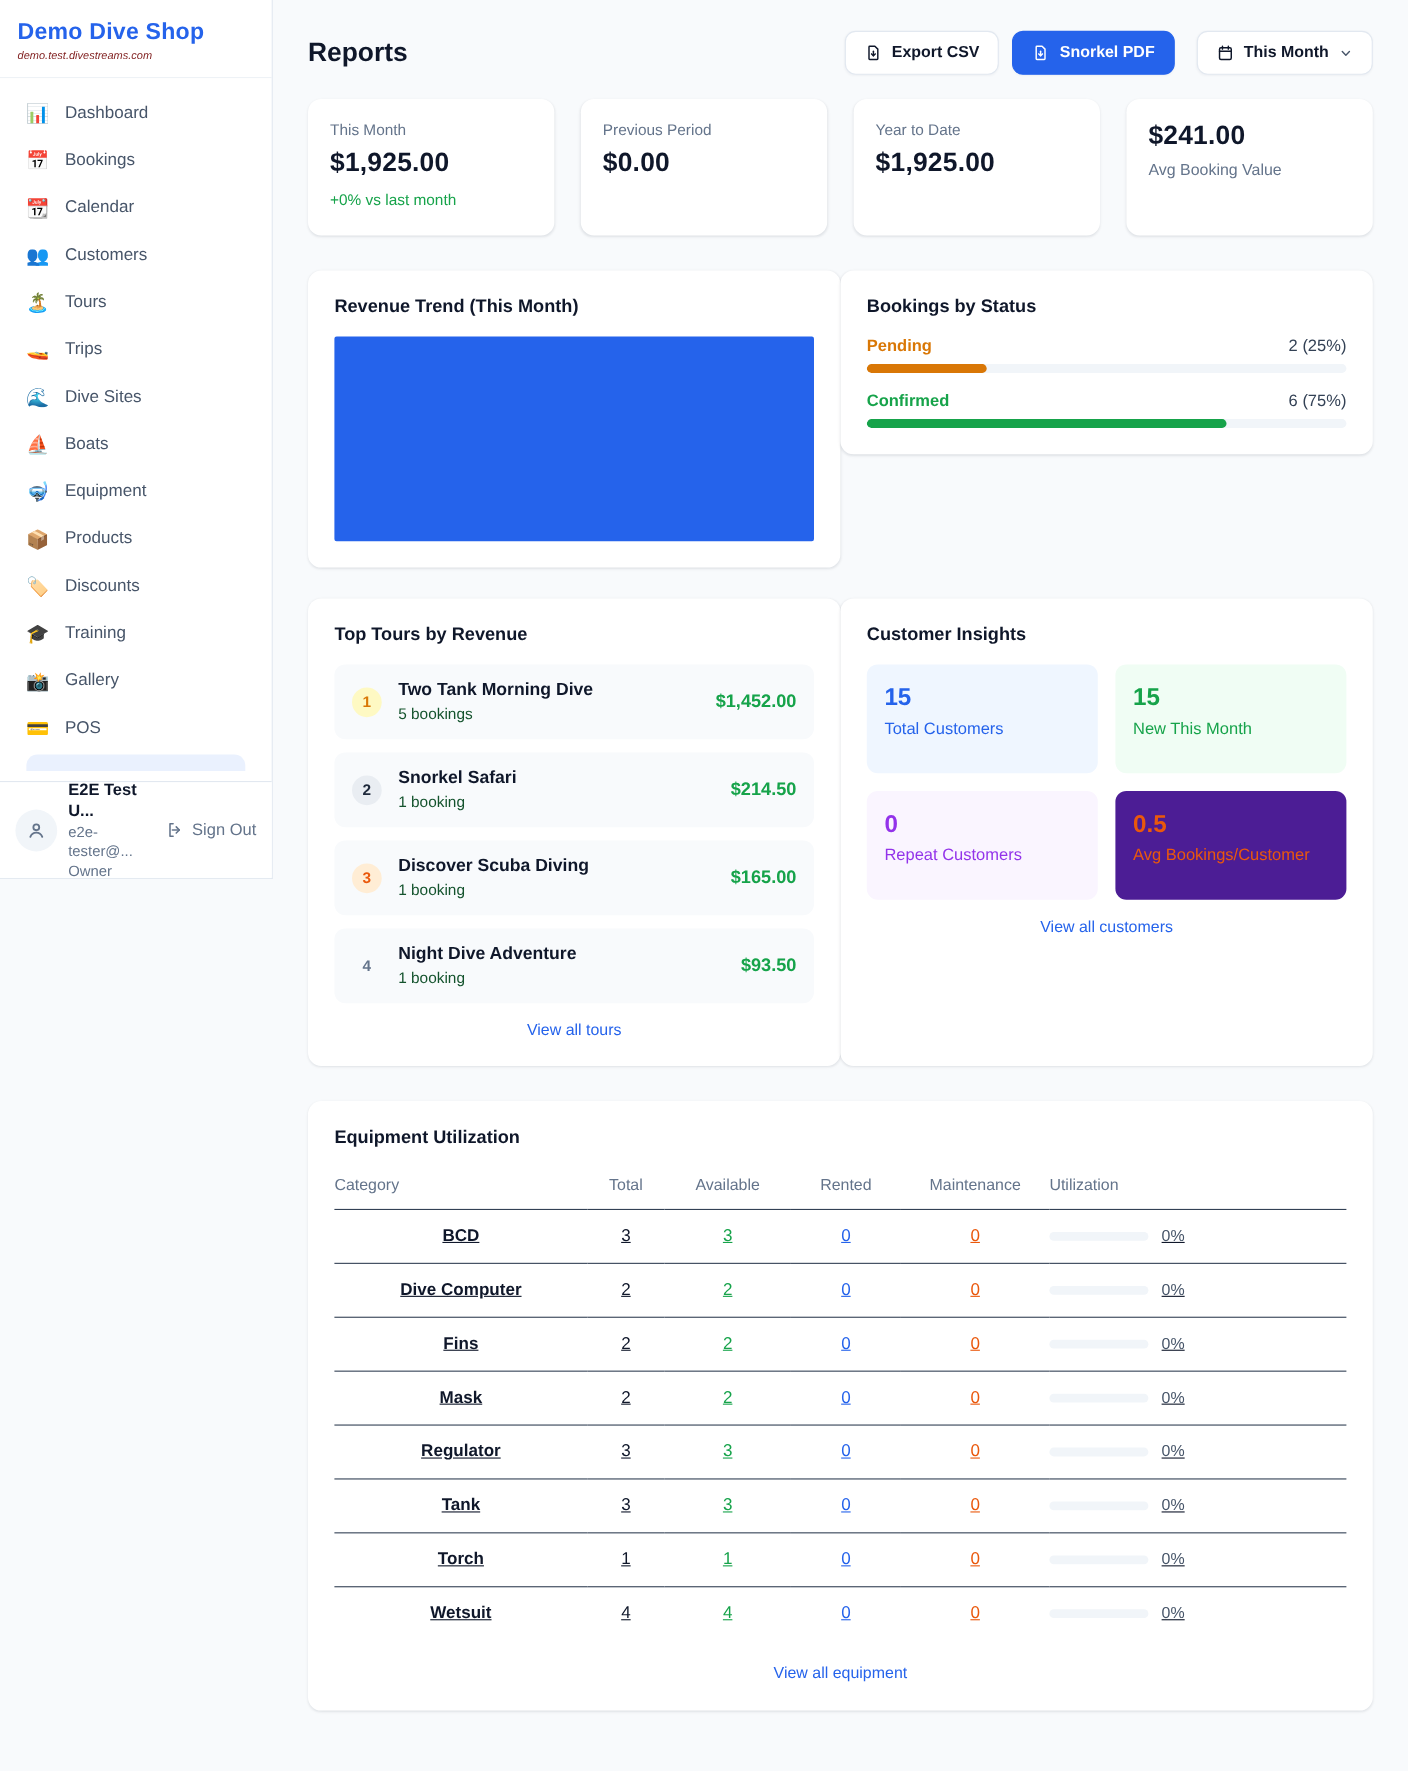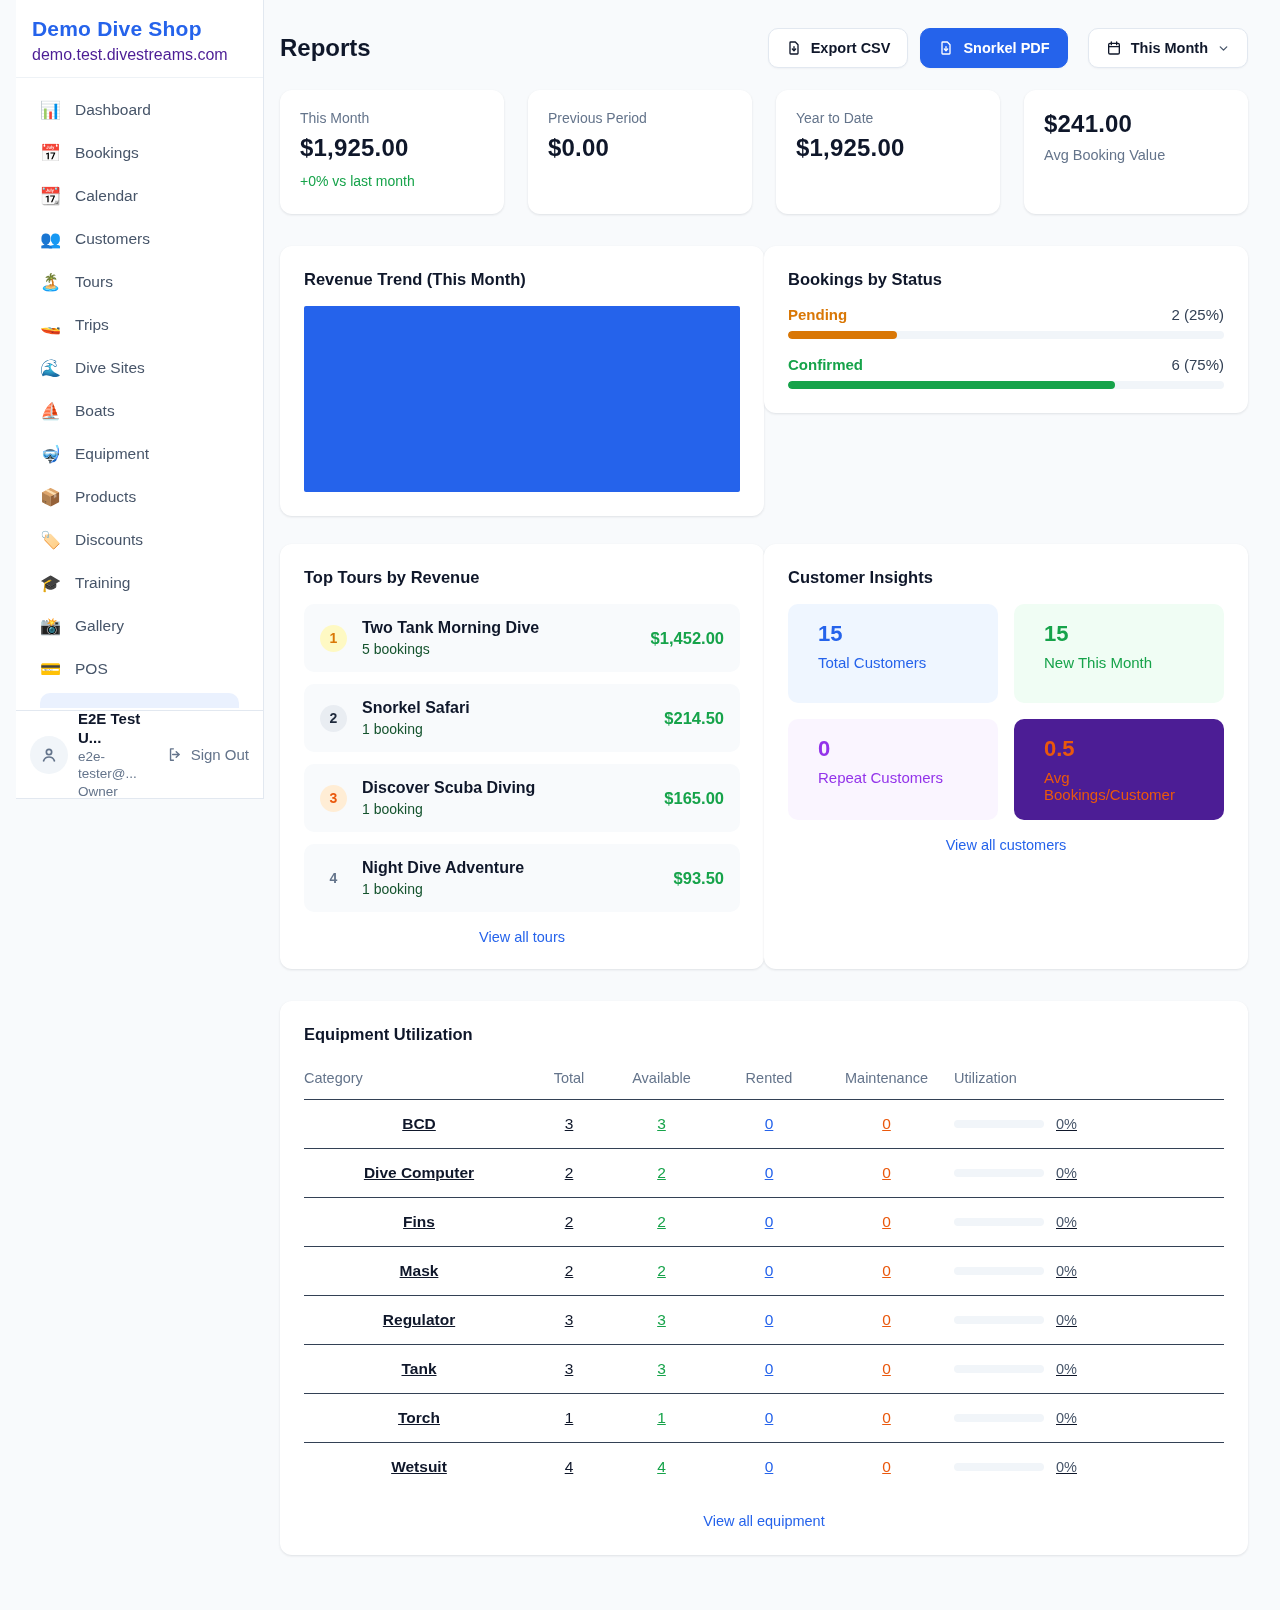--- a/index.html
+++ b/index.html
@@ -3,26 +3,26 @@
 <meta charset="utf-8">
 <style>
   * { box-sizing: border-box; margin: 0; padding: 0; }
   html,body { width:1280px; height:1610px; }
   body {
     font-family: "Liberation Sans", sans-serif;
     background:#f8fafc; color:#0f172a; position:relative; overflow:hidden;
   }
   
   .sidebar {
-    position:absolute; left:16px; top:0; width:248px; height:799px;
+    position:absolute; left:0; top:0; width:248px; height:799px;
     background:#ffffff; border-right:1px solid #e2e8f0; border-bottom:1px solid #e2e8f0;
   }
   .sidebar-header { padding:17px 16px 13px; border-bottom:1px solid #eef2f6; }
   .shop-name { color:#2563eb; font-size:21px; font-weight:bold; letter-spacing:.2px; }
-  .shop-domain { color:#4c1d95; font-size:16px; margin-top:5px; }
+  .shop-domain { color:#7f1d1d; font-size:10px; margin-top:5px;font-style:italic; }
   .nav { padding:13px 12px 0; }
   .nav-item {
     display:flex; align-items:center; gap:13px; height:38px; padding:0 12px;
     margin-bottom:5px; border-radius:8px; color:#475569; font-size:15.5px; cursor:pointer;
   }
   .nav-emoji { width:22px; font-size:17px; text-align:center; flex:0 0 22px; }
   .partial-selected { margin:0 24px 0; height:15px; background:#eaf1fe; border-radius:10px 10px 0 0; }
   .user-area {
     position:absolute; bottom:0; left:0; right:0; height:88px; border-top:1px solid #e2e8f0;
     display:flex; align-items:center; padding:0 14px; gap:10px; background:#fff;
@@ -80,21 +80,21 @@
   .rank-badge.rank-1 { background:#fef9c3; color:#d97706; }
   .rank-badge.rank-2 { background:#e9edf2; color:#1e293b; }
   .rank-badge.rank-3 { background:#ffedd5; color:#ea580c; }
   .tour-info { flex:1; min-width:0; }
   .tour-name { font-size:16px; font-weight:bold; color:#0f172a; }
   .tour-bookings { font-size:14px; color:#14532d; margin-top:4px; }
   .tour-amount { font-size:16.5px; font-weight:bold; color:#16a34a; white-space:nowrap; }
   .view-all { display:block; text-align:center; color:#2563eb; font-size:14.5px; margin-top:17px; text-decoration:none; cursor:pointer; }
   
   .tiles-grid { display:grid; grid-template-columns:1fr 1fr; gap:16px; margin-top:17px; }
-  .tile { border-radius:10px; padding:17px 30px; min-height:99px; }
+  .tile { border-radius:10px; padding:17px 16px; min-height:99px; }
   .tile-value { font-size:22px; font-weight:bold; }
   .tile-label { font-size:15px; margin-top:7px; }
   .tile.scheme-blue   { background:#eff6ff; } .tile.scheme-blue .tile-value, .tile.scheme-blue .tile-label { color:#2563eb; }
   .tile.scheme-green  { background:#f0fdf4; } .tile.scheme-green .tile-value, .tile.scheme-green .tile-label { color:#16a34a; }
   .tile.scheme-purple { background:#faf5ff; } .tile.scheme-purple .tile-value { color:#9333ea; } .tile.scheme-purple .tile-label { color:#9333ea; }
   .tile.scheme-orange { background:#4c1d95; } .tile.scheme-orange .tile-value { color:#ea580c; } .tile.scheme-orange .tile-label { color:#ea580c; }
   
   .equipment-card { margin-top:32px; padding:24px 24px 26px; }
   table.equip { width:100%; border-collapse:collapse; margin-top:16px; }
   table.equip th {

